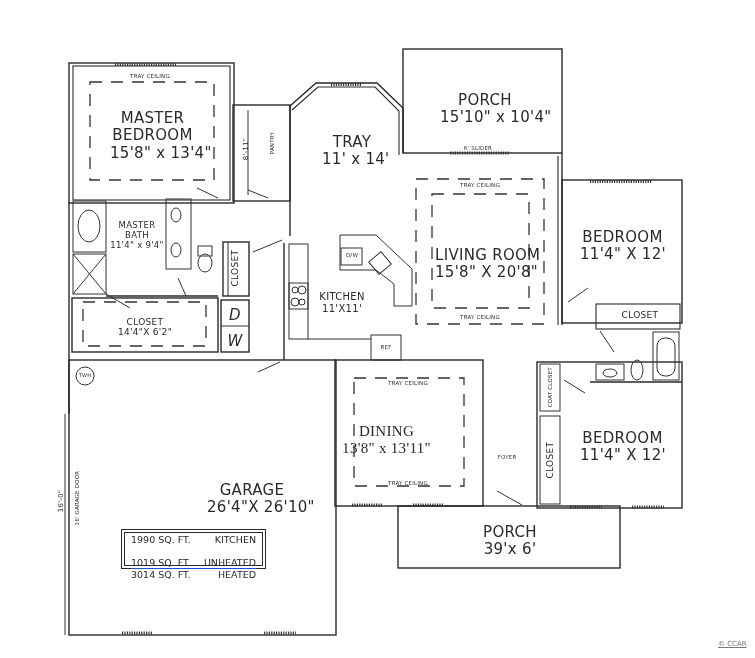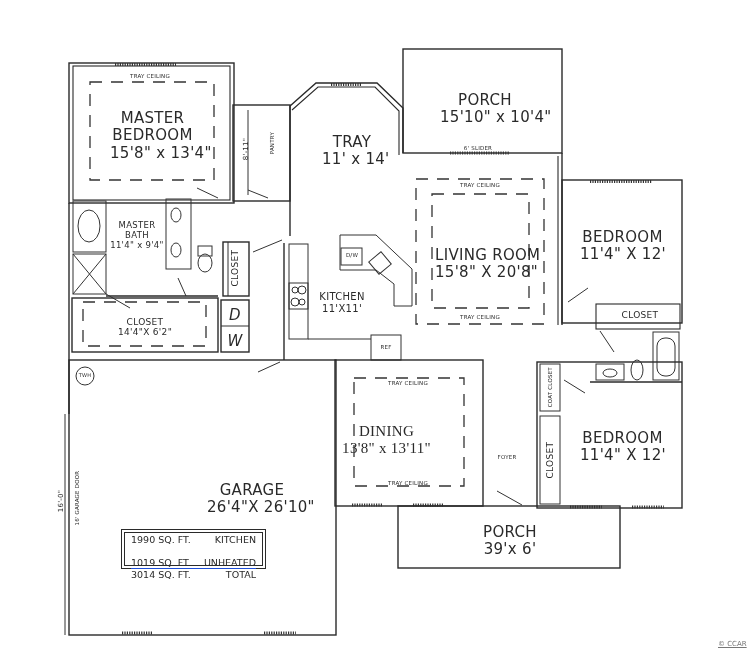--- a/index.html
+++ b/index.html
@@ -238,21 +238,21 @@
     <div class="sqft-row">
       <span>1990 SQ. FT.</span>
       <span>KITCHEN</span>
     </div>
     <div class="sqft-row ul">
       <span>1019 SQ. FT.</span>
       <span>UNHEATED</span>
     </div>
     <div class="sqft-row">
       <span>3014 SQ. FT.</span>
-      <span>TOTAL</span>
+      <span>HEATED</span>
     </div>
   </div>
 </div>
 
 <div class="lbl big" style="left:470px;top:524px;width:80px;">
   <div>PORCH</div>
   <div>39'x 6'</div>
 </div>
 
 <div class="credit">© CCAR</div>

